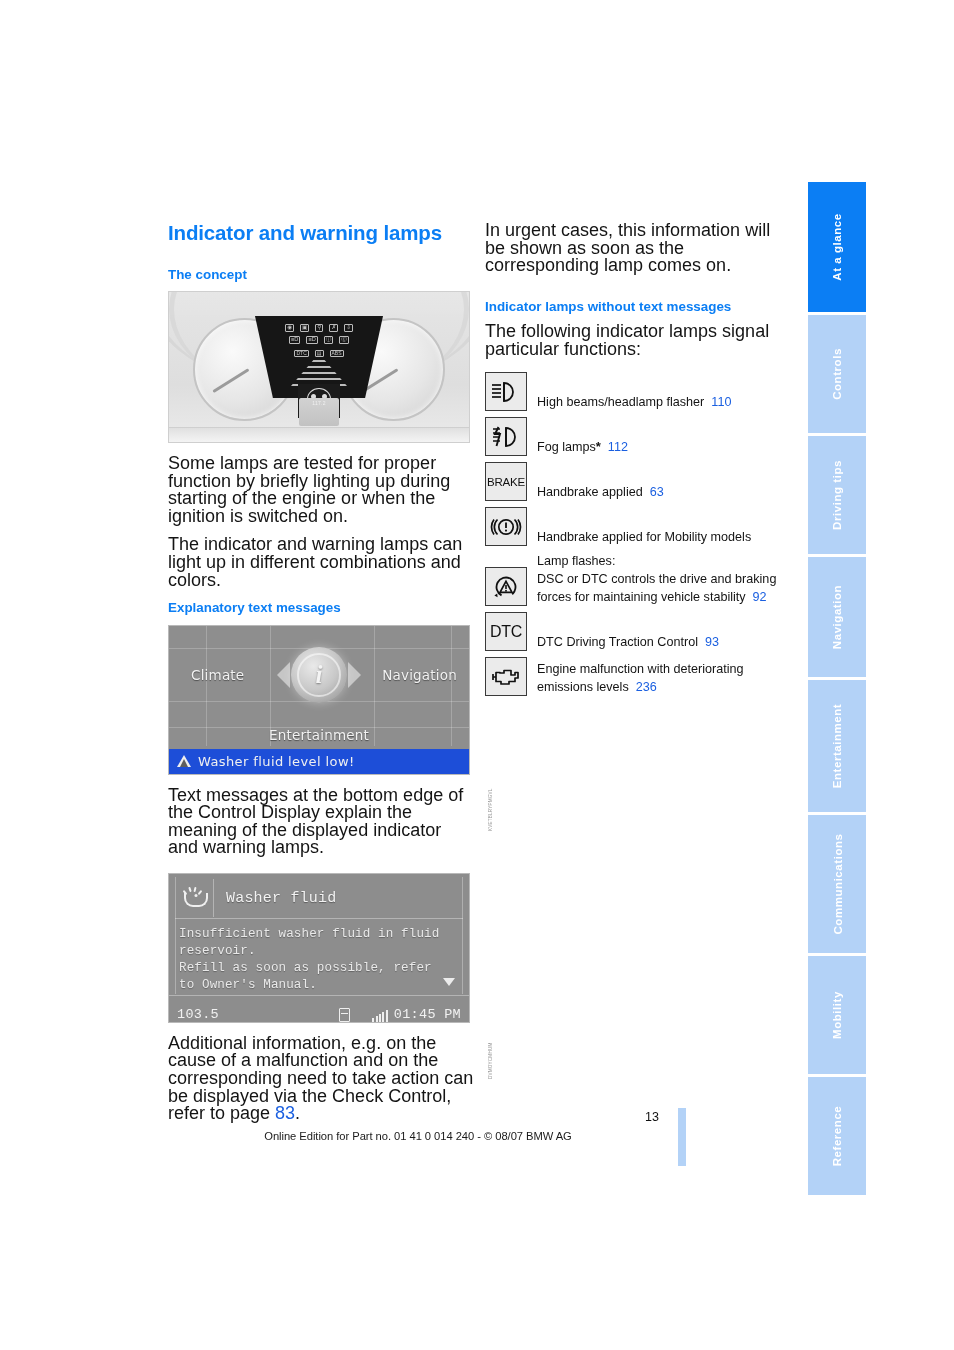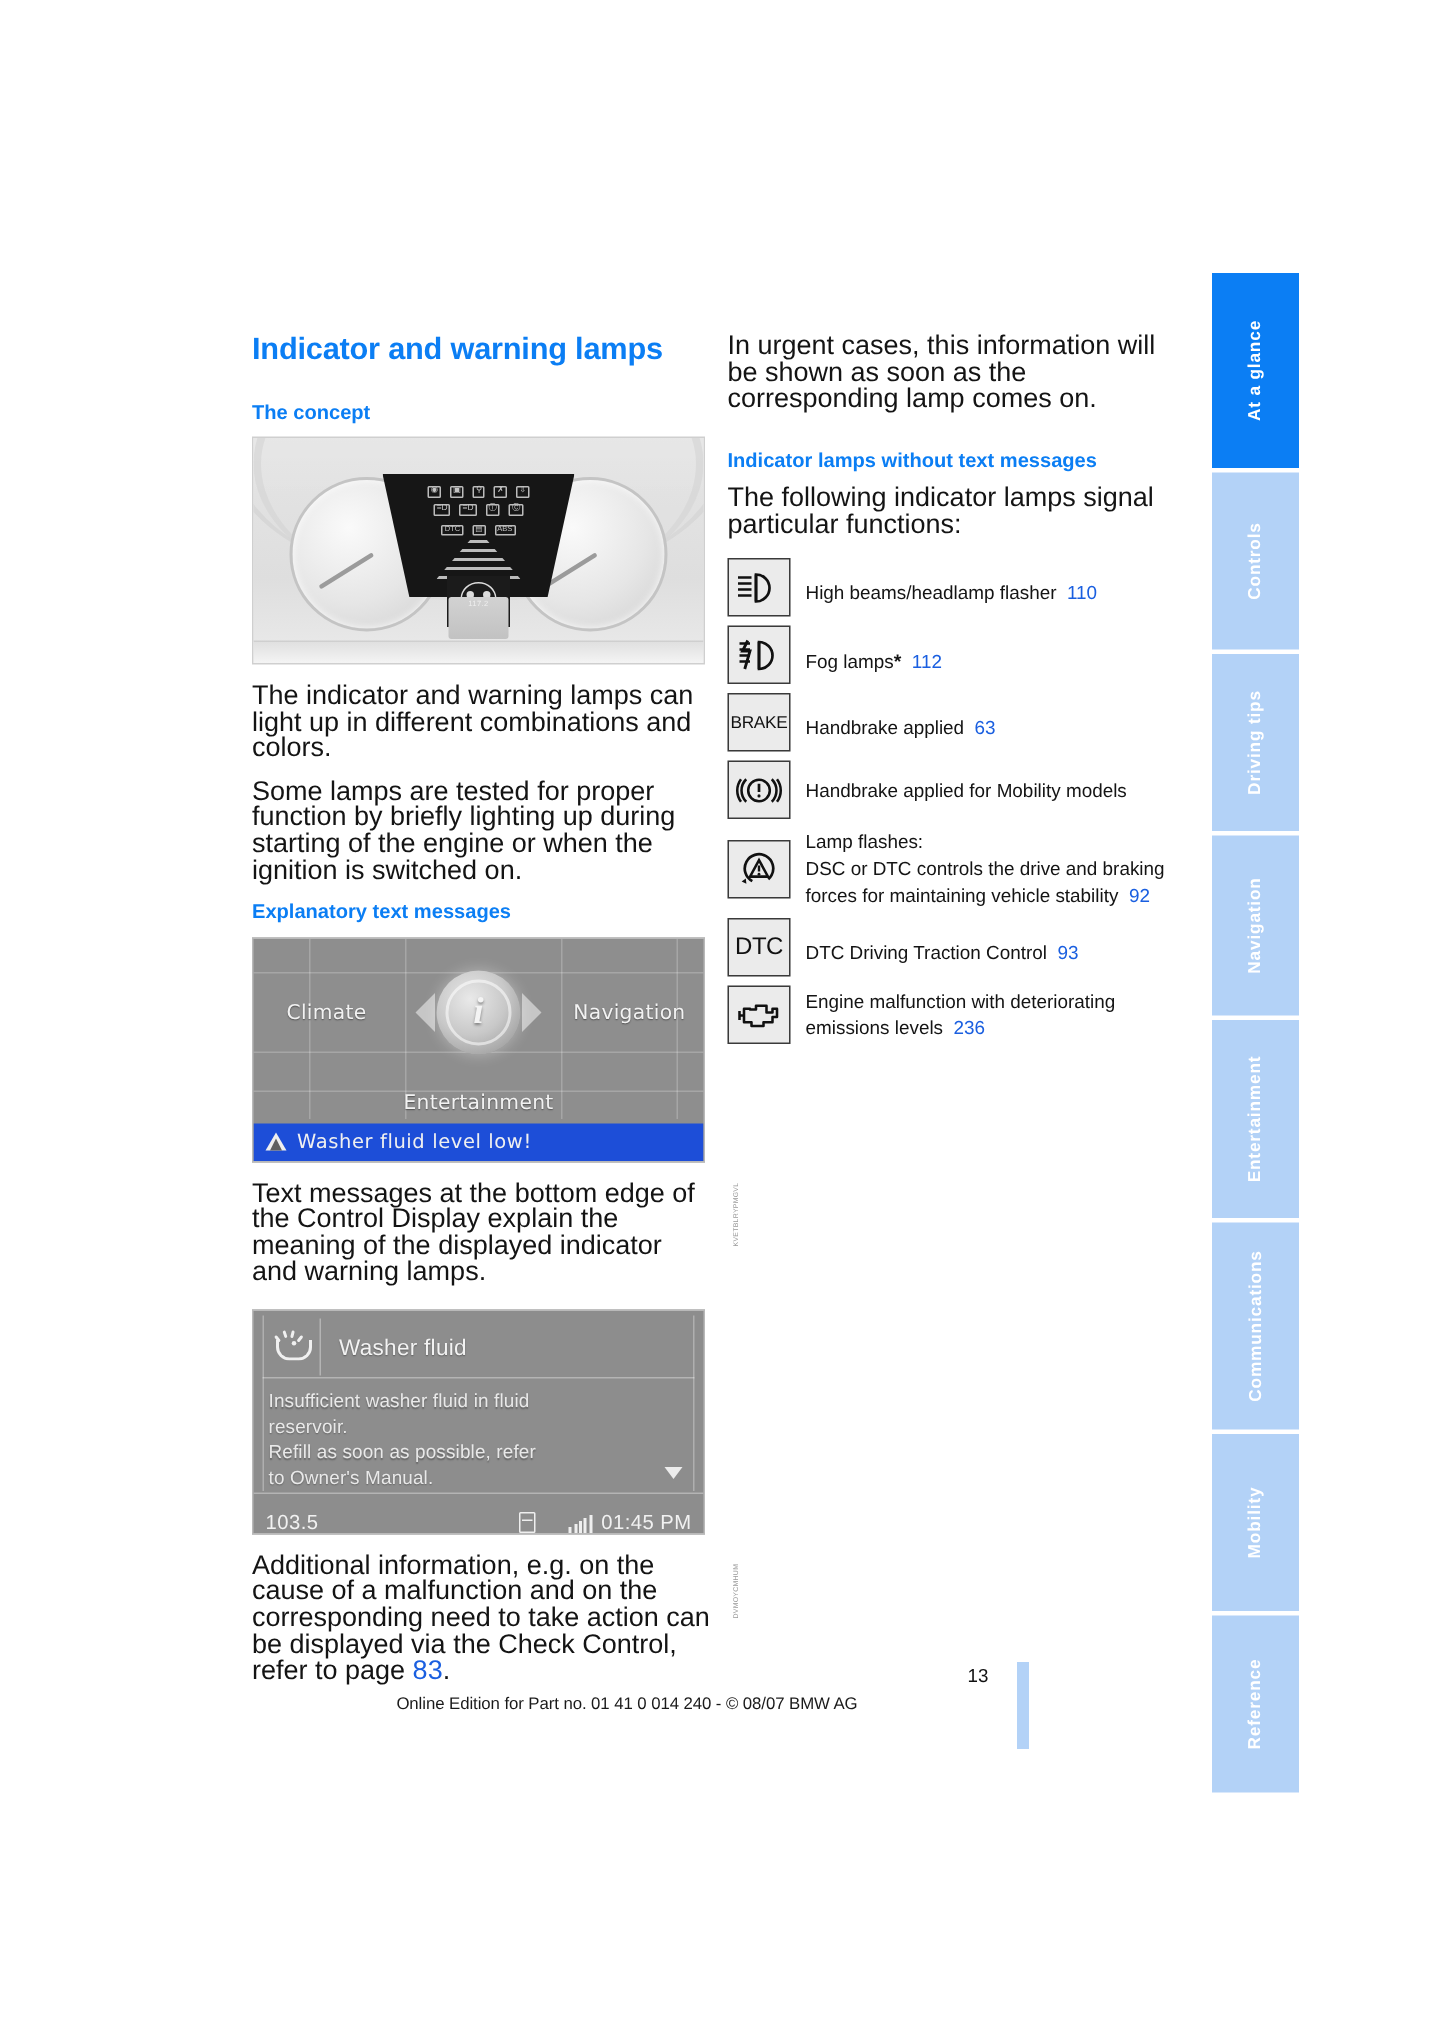--- a/index.html
+++ b/index.html
@@ -344,21 +344,21 @@
   }
 
   
   .cdisp {
     width: 300px;
     height: 148px;
     border: 1px solid #b9b9b9;
     background: #8d8d8d;
     position: relative;
     overflow: hidden;
-    font-family: Liberation Sans, sans-serif;
+    font-family: Liberation Mono, monospace;
   }
   .cdisp .titlebar {
     position:absolute;
     left: 6px; right: 6px; top: 5px;
     height: 39px;
     display:flex; align-items:center;
     border-bottom: 1px solid rgba(255,255,255,.35);
   }
   .cdisp .ic {
     width: 38px; height: 38px;
@@ -474,21 +474,21 @@
   .cdisp .bars i:nth-child(1){ height: 4px; }
   .cdisp .bars i:nth-child(2){ height: 6px; }
   .cdisp .bars i:nth-child(3){ height: 8px; }
   .cdisp .bars i:nth-child(4){ height: 10px; }
   .cdisp .bars i:nth-child(5){ height: 12px; }
 
   
   .lamp-list { margin-top: 14px; }
   .lamp-row {
     display: flex;
-    align-items: center;
+    align-items: flex-end;
     margin-bottom: 6px;
   }
   .lamp-box {
     flex: 0 0 auto;
     width: 40px;
     height: 37px;
     border: 1px solid #3a3a3a;
     background: #ebebeb;
     display: flex;
     align-items: center;
@@ -611,22 +611,22 @@
 
         <div class="center2"></div>
         <div class="face"></div>
 
         <div class="odo">117.2</div>
         <div class="botbar"></div>
       </div>
       <div class="figid">MUNO5OZXM8</div>
     </div>
 
+    <p class="body">Some lamps are tested for proper function by briefly lighting up during starting of the engine or when the ignition is switched on.</p>
     <p class="body">The indicator and warning lamps can light up in different combinations and colors.</p>
-    <p class="body">Some lamps are tested for proper function by briefly lighting up during starting of the engine or when the ignition is switched on.</p>
 
     <h2 class="sec spaced">Explanatory text messages</h2>
 
     <div class="figure">
       <div class="idrive">
         <div class="gridline v1"></div>
         <div class="gridline v2"></div>
         <div class="gridline v3"></div>
         <div class="gridline v4"></div>
         <div class="gridline h1"></div>

